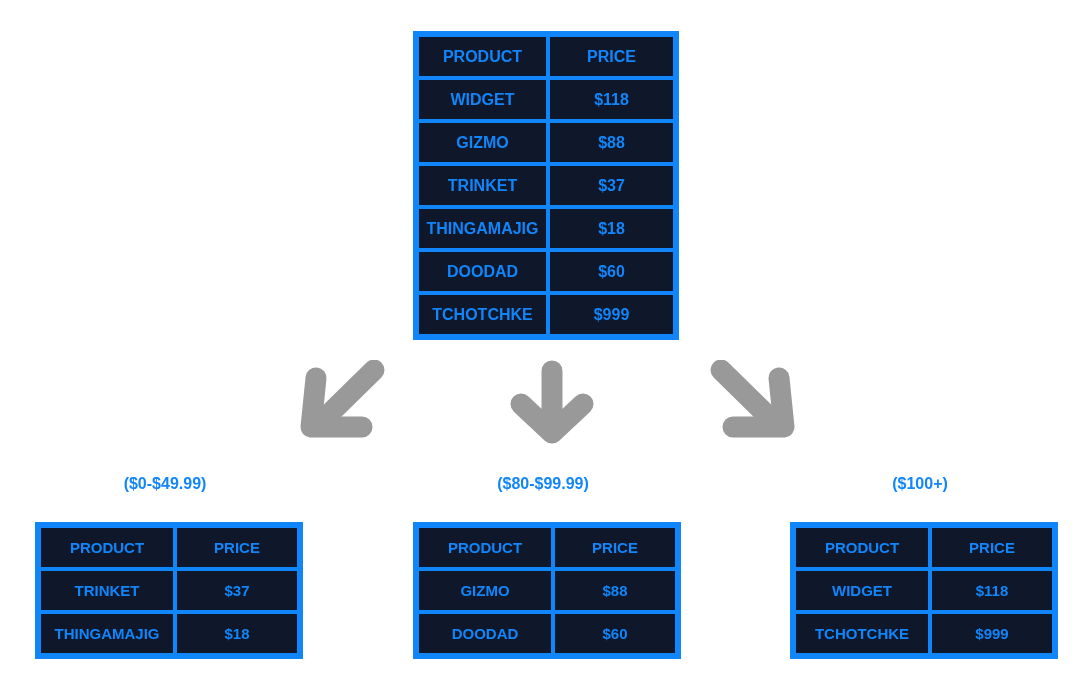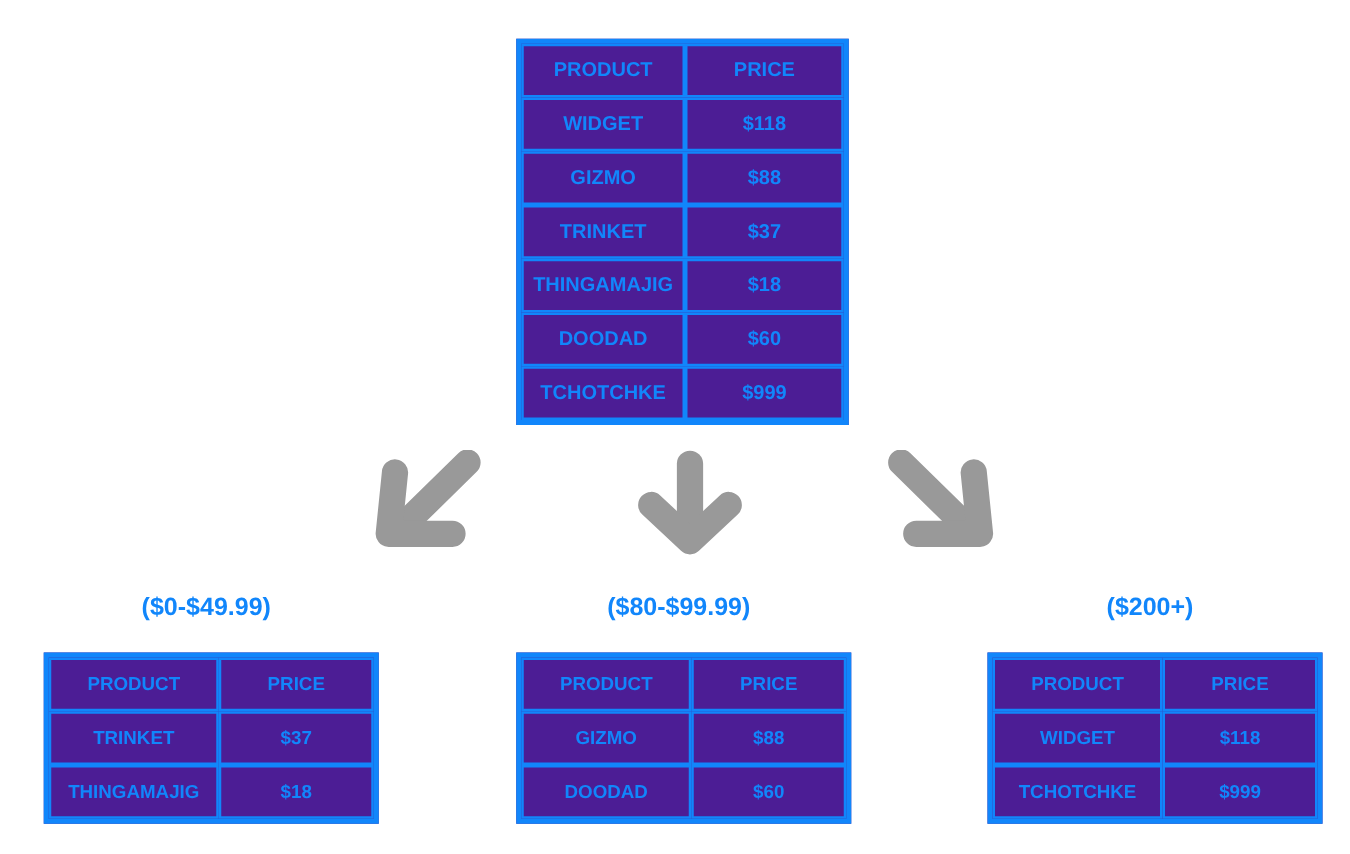--- a/index.html
+++ b/index.html
@@ -23,21 +23,21 @@
     top: 0;
     width: 1080px;
     height: 683px;
   }
 
   
   .tbl {
     position: absolute;
     border-collapse: separate;
     border-spacing: 0;
-    background: #4c1d95;
+    background: #0f172a;
     box-sizing: border-box;
     border: 4px solid var(--accent);
     table-layout: fixed;
   }
   .tbl td {
     border: 2px solid var(--accent);
     color: var(--accent);
     font-weight: bold;
     text-align: center;
     vertical-align: middle;
@@ -71,21 +71,21 @@
   .bucket-table col.c-price { width: 124px; }
 
   #bucket-table-0 { left: 35px;  top: 522px; }
   #bucket-table-1 { left: 413px; top: 522px; }
   #bucket-table-2 { left: 790px; top: 522px; }
 
   
   .bucket-label {
     position: absolute;
     color: var(--accent);
-    font-size: 20px;
+    font-size: 16px;
     font-weight: bold;
     text-align: center;
     width: 260px;
     white-space: nowrap;
   }
   #bucket-label-0 { left: 35px;  top: 475px; }
   #bucket-label-1 { left: 413px; top: 475px; }
   #bucket-label-2 { left: 790px; top: 475px; }
 
   
@@ -205,21 +205,21 @@
         <td>GIZMO</td>
         <td>$88</td>
       </tr>
       <tr>
         <td>DOODAD</td>
         <td>$60</td>
       </tr>
     </tbody>
   </table>
 
-  <div class="bucket-label" id="bucket-label-2">($200+)</div>
+  <div class="bucket-label" id="bucket-label-2">($100+)</div>
   <table class="tbl bucket-table" id="bucket-table-2">
     <colgroup>
         <col class="c-prod">
         <col class="c-price">
       </colgroup>
     <tbody>
       <tr>
         <td>PRODUCT</td>
         <td>PRICE</td>
       </tr>

